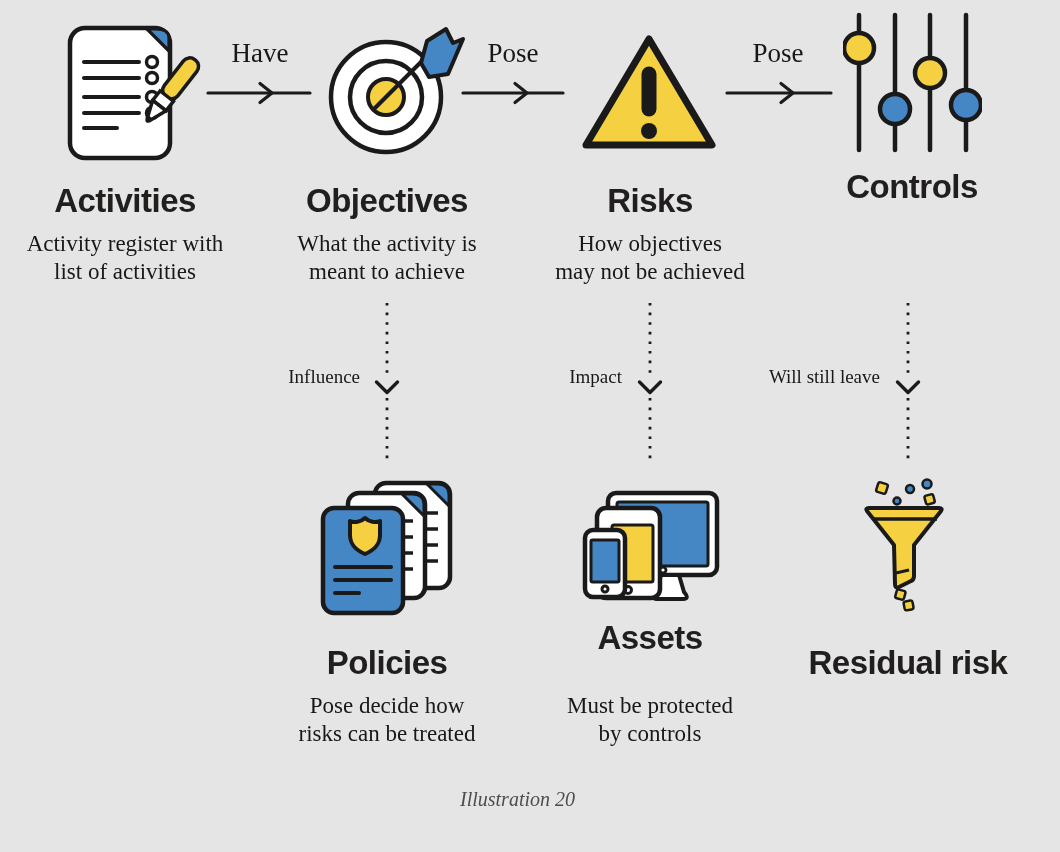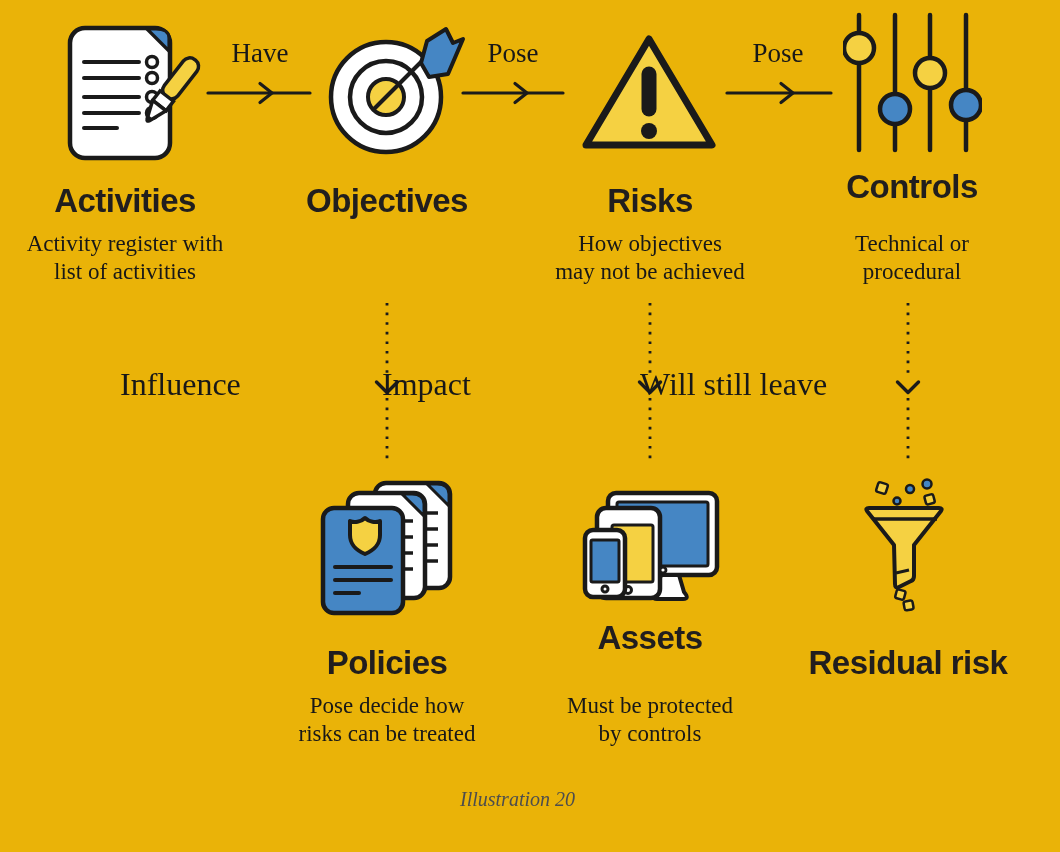--- a/index.html
+++ b/index.html
@@ -1,32 +1,32 @@
 <!DOCTYPE html>
 <html><head>
 <meta charset="utf-8">
 <style>
   * { margin:0; padding:0; box-sizing:border-box; }
   html,body { background:#ffffff; }
   #page {
-    position:relative; width:1060px; height:852px; background:#eab308;
+    position:relative; width:1060px; height:852px; background:#e5e5e5;
     font-family:"Liberation Serif", serif; color:#1c1c1c; overflow:hidden;
   }
   .icon { position:absolute; }
   .node-title {
     position:absolute; width:280px; text-align:center;
     font-family:"Liberation Sans", sans-serif; font-weight:bold;
     font-size:33px; letter-spacing:-0.5px; color:#211e1e; line-height:36px;
   }
   .node-desc {
     position:absolute; width:280px; text-align:center;
     font-size:23px; line-height:28px; color:#181818;
   }
   .flow-label { position:absolute; width:200px; text-align:center; font-size:27px; color:#181818; }
-  .v-label   { position:absolute; width:240px; text-align:left;  font-size:32px; color:#181818; }
+  .v-label   { position:absolute; width:240px; text-align:right;  font-size:19px; color:#181818; }
   .caption   {
     position:absolute; left:0; top:788px; width:1035px; text-align:center;
     font-style:italic; font-size:20px; color:#4d4d4d;
   }
   svg { display:block; }
 </style>
 </head>
 <body>
 
 <div id="page">
@@ -182,32 +182,32 @@
   <div class="v-label" style="right:438px;top:366px">Impact</div>
   <div class="v-label" style="right:180px;top:366px">Will still leave</div>
 
   <div class="node-title" style="left:-15px;top:183px">Activities</div>
   <div class="node-desc" style="left:-15px;top:230px">
     <span>Activity register with</span><br>
     <span>list of activities</span>
   </div>
 
   <div class="node-title" style="left:247px;top:183px">Objectives</div>
+  <div class="node-desc" style="left:247px;top:230px">
+    <span>What the activity is</span><br>
+    <span>meant to achieve</span>
+  </div>
 
   <div class="node-title" style="left:510px;top:183px">Risks</div>
   <div class="node-desc" style="left:510px;top:230px">
     <span>How objectives</span><br>
     <span>may not be achieved</span>
   </div>
 
   <div class="node-title" style="left:772px;top:169px">Controls</div>
-  <div class="node-desc" style="left:772px;top:230px">
-    <span>Technical or</span><br>
-    <span>procedural</span>
-  </div>
 
   <div class="node-title" style="left:247px;top:645px">Policies</div>
   <div class="node-desc" style="left:247px;top:692px">
     <span>Pose decide how</span><br>
     <span>risks can be treated</span>
   </div>
 
   <div class="node-title" style="left:510px;top:620px">Assets</div>
   <div class="node-desc" style="left:510px;top:692px">
     <span>Must be protected</span><br>

